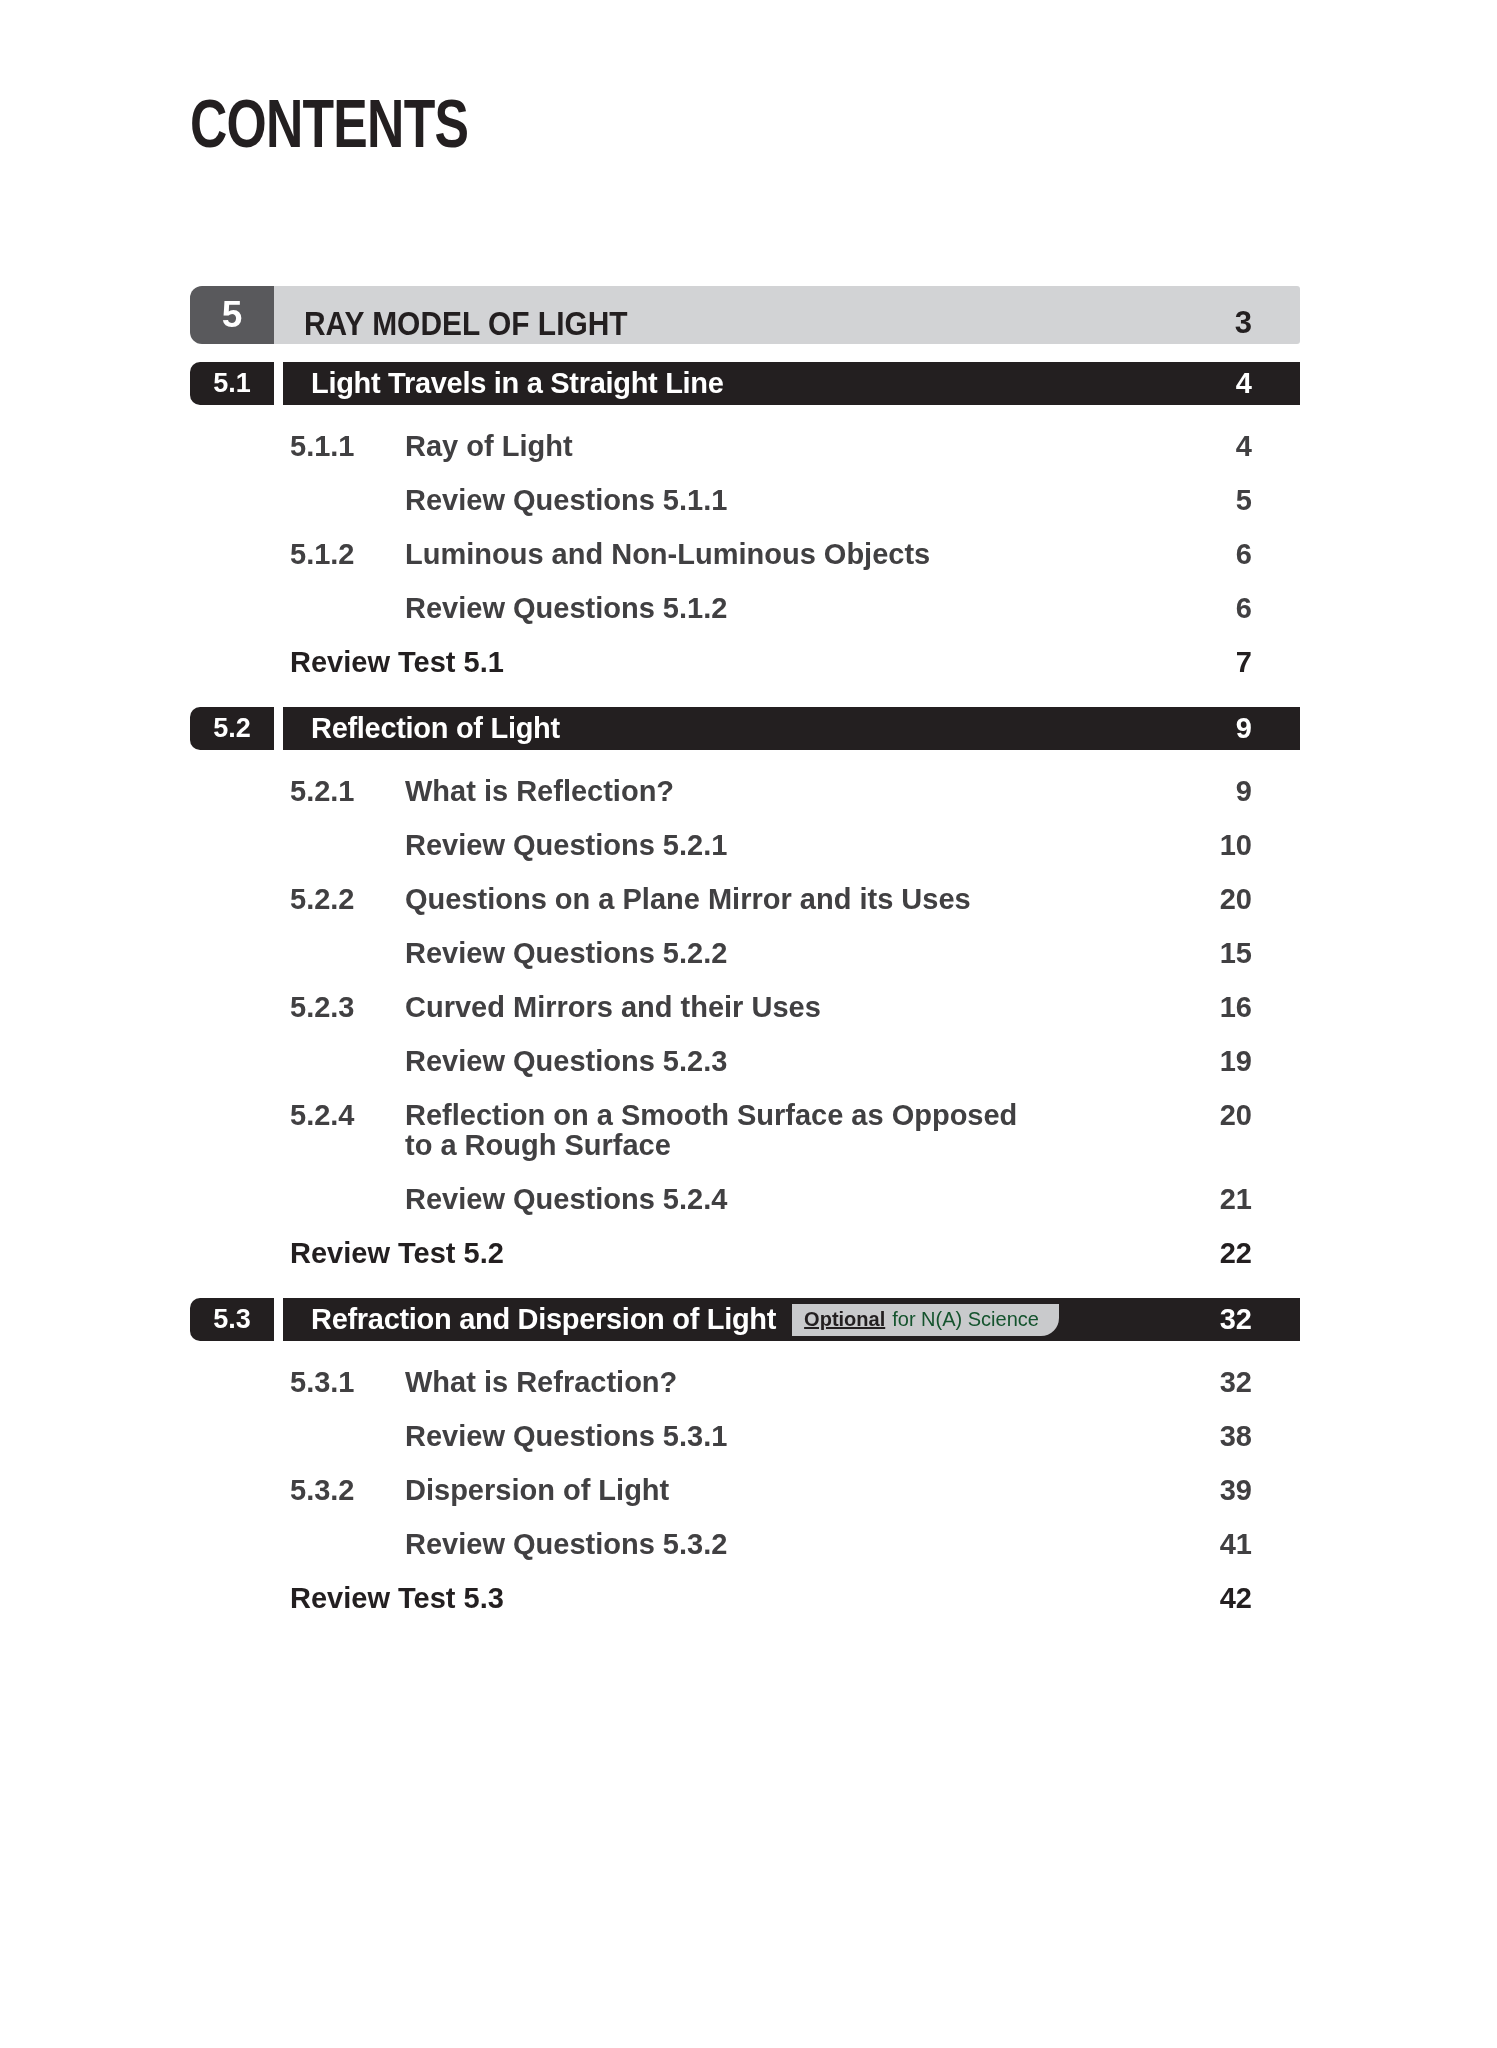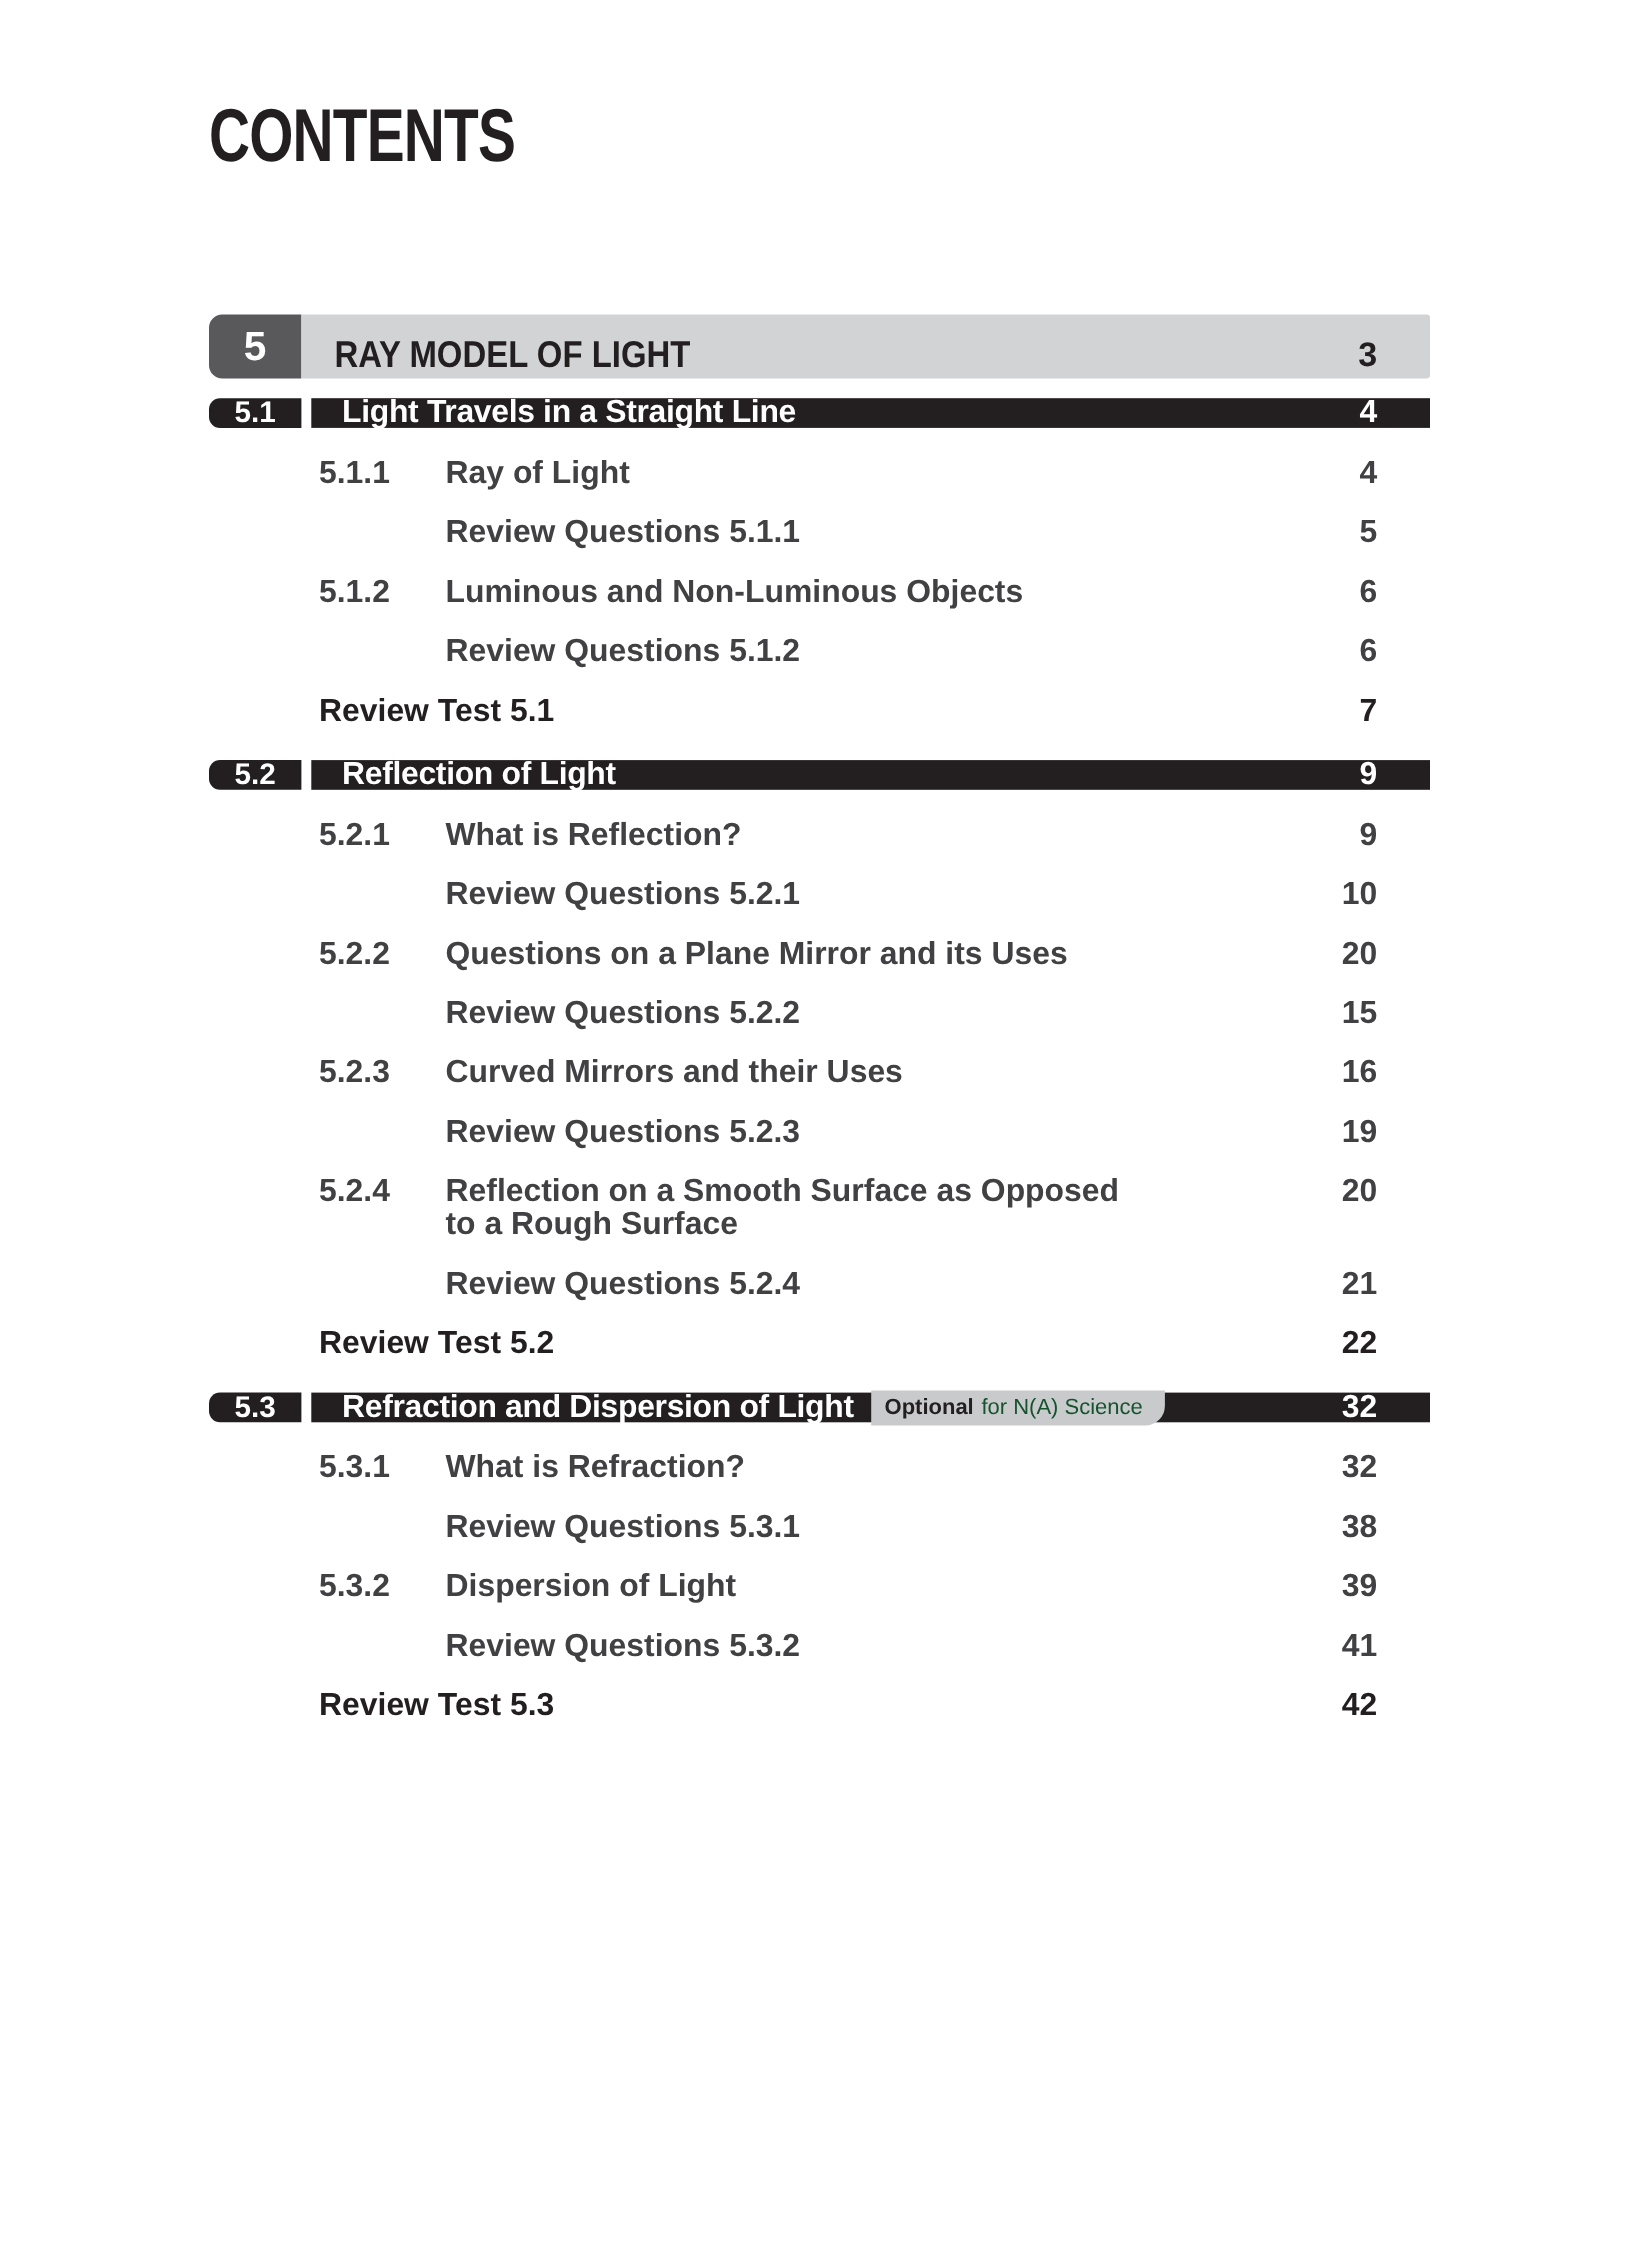--- a/index.html
+++ b/index.html
@@ -35,21 +35,21 @@
     padding:16px 48px 0 30px;
     border-radius:0 3px 3px 0;
   }
   .ch-title {
     font-weight:800; font-size:34px; color:#231f20;
     display:inline-block; transform:scaleX(0.88); transform-origin:0 50%;
   }
   .ch-page { margin-left:auto; font-weight:bold; font-size:31px; color:#231f20; }
 
   
-  .section-bar { display:flex; height:27px; margin-top:6px; }
+  .section-bar { display:flex; height:43px; margin-top:6px; }
   .section-bar.first { margin-top:18px; }
   .sec-badge {
     width:84px; flex:none; margin-right:9px;
     background:#231f20; color:#ffffff;
     border-radius:10px 0 0 10px;
     font-weight:bold; font-size:27px;
     display:flex; align-items:center; justify-content:center;
   }
   .sec-bar {
     flex:1; background:#231f20; color:#ffffff;
@@ -62,21 +62,21 @@
   
   .opt-badge {
     background:#c9cacc;
     border-radius:0 0 18px 0;
     margin-left:16px;
     padding:3px 20px 5px 12px;
     font-size:20px; line-height:24px;
     display:inline-flex; align-items:baseline; gap:7px;
     white-space:nowrap;
   }
-  .opt-bold { color:#231f20; font-weight:bold; }
+  .opt-bold { color:#231f20; font-weight:bold;text-decoration:underline; }
   .opt-muted { color:#14532d; font-weight:400; }
 
   
   .items { padding:14px 0 12px 0; }
   .item {
     display:flex; align-items:flex-start;
     padding:12px 48px 12px 100px;
     font-size:29px; line-height:30px;
     color:#414042; font-weight:700;
   }

